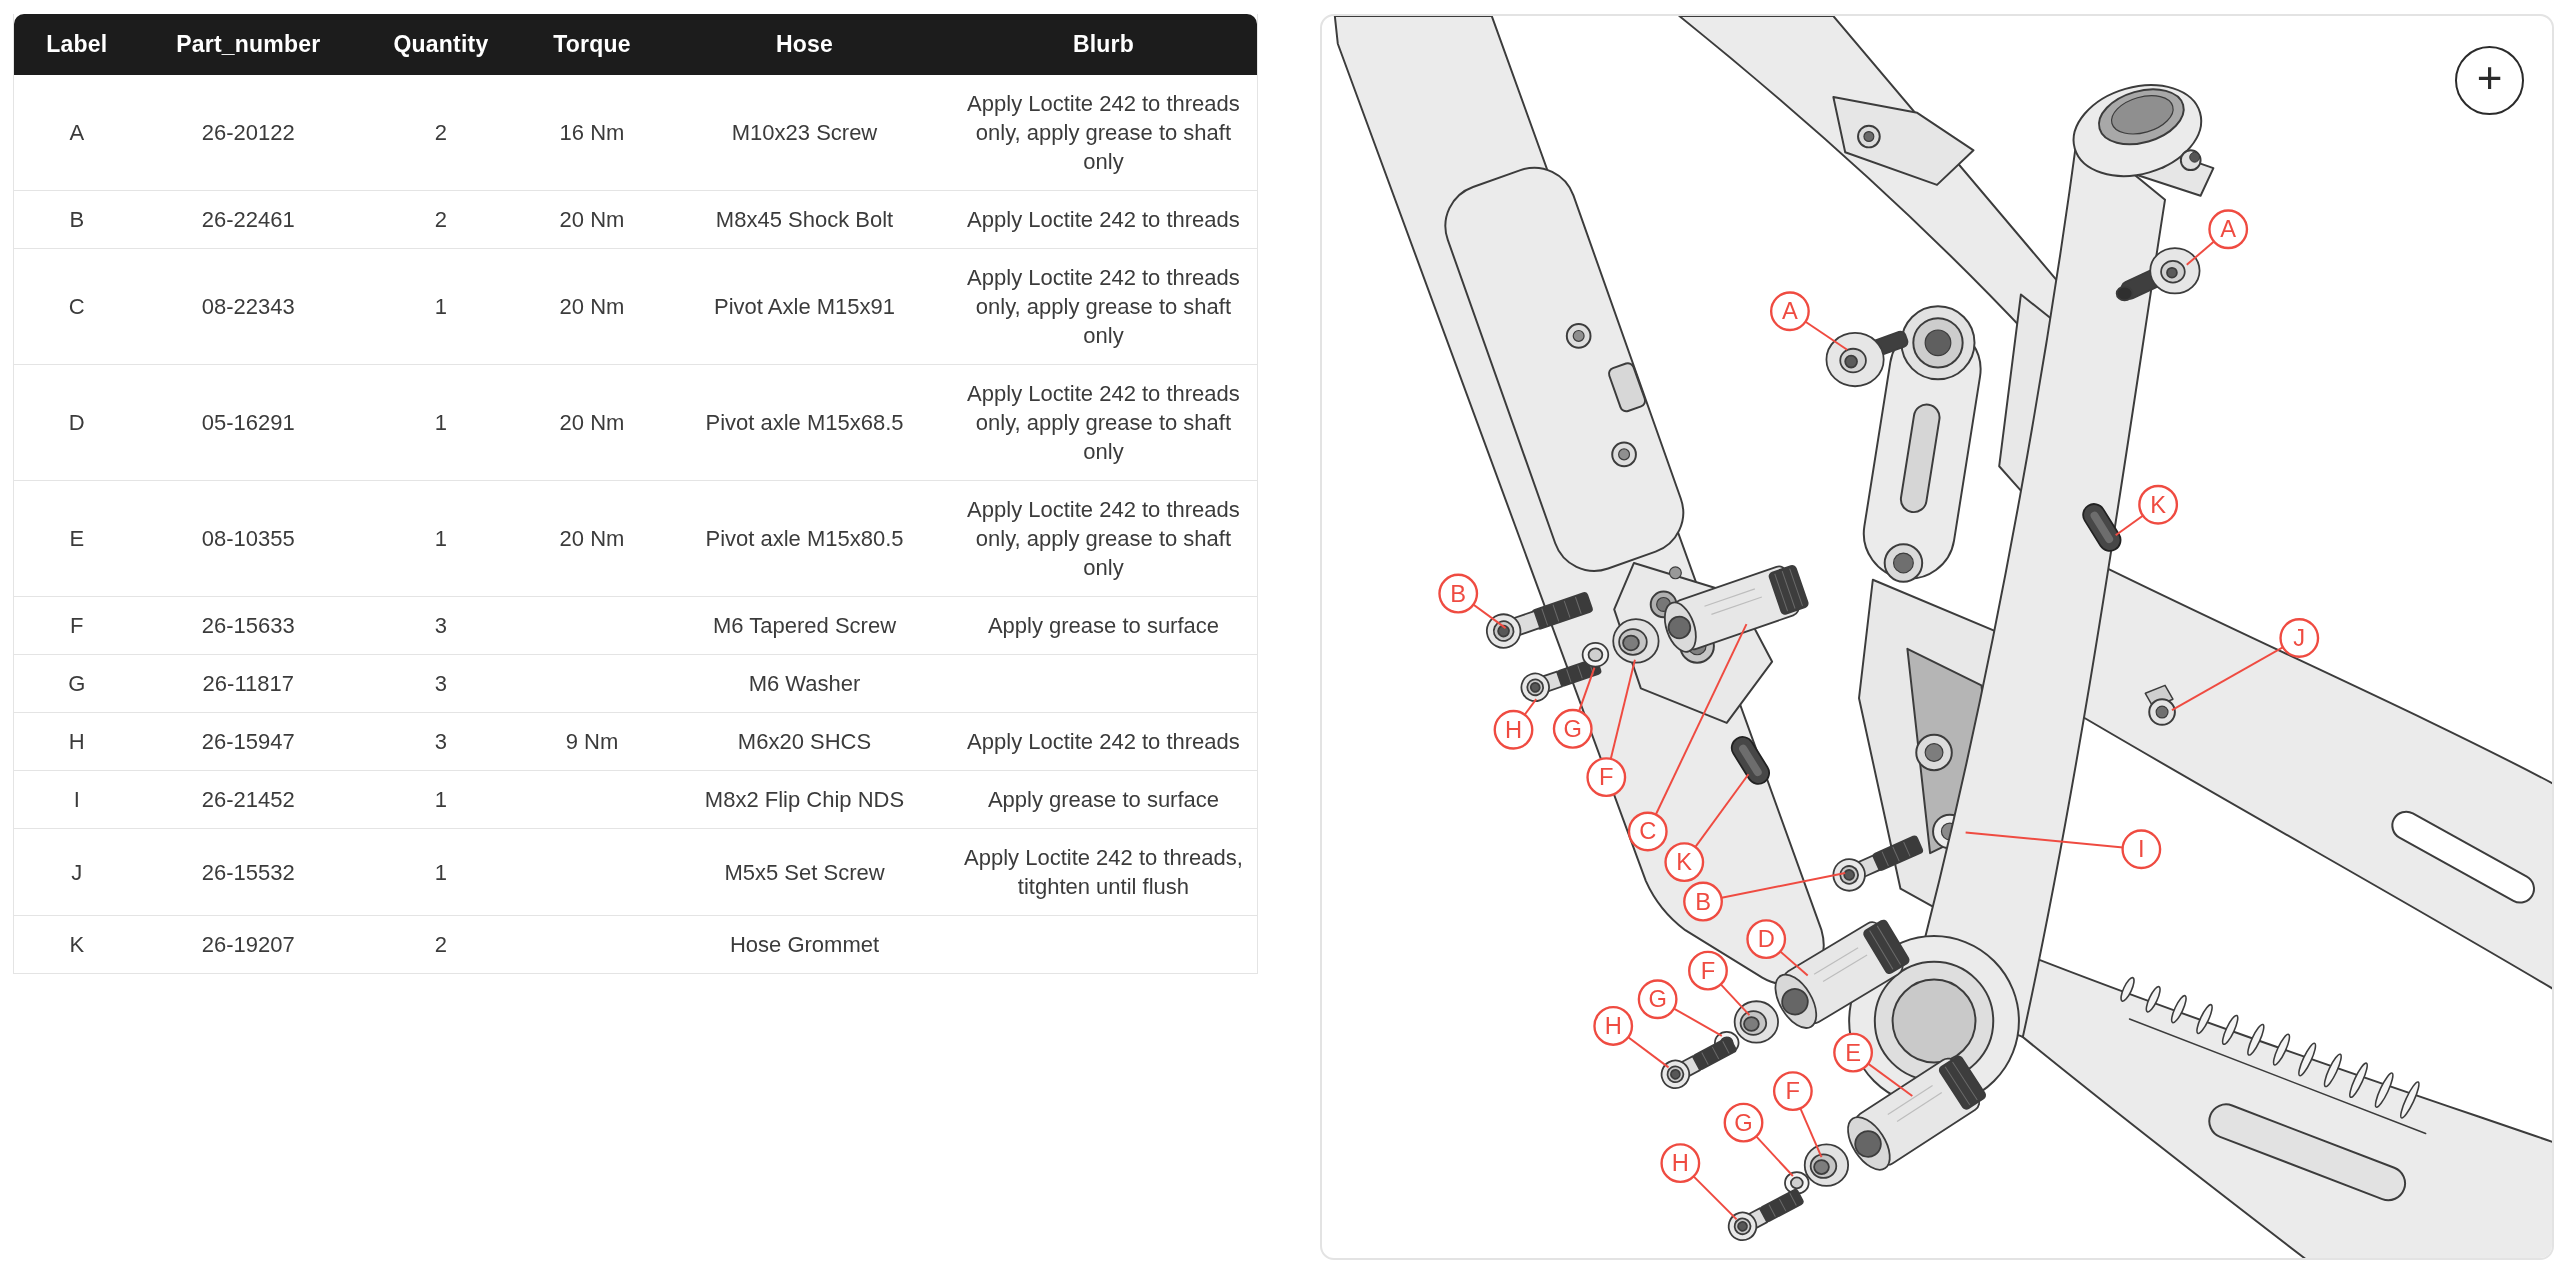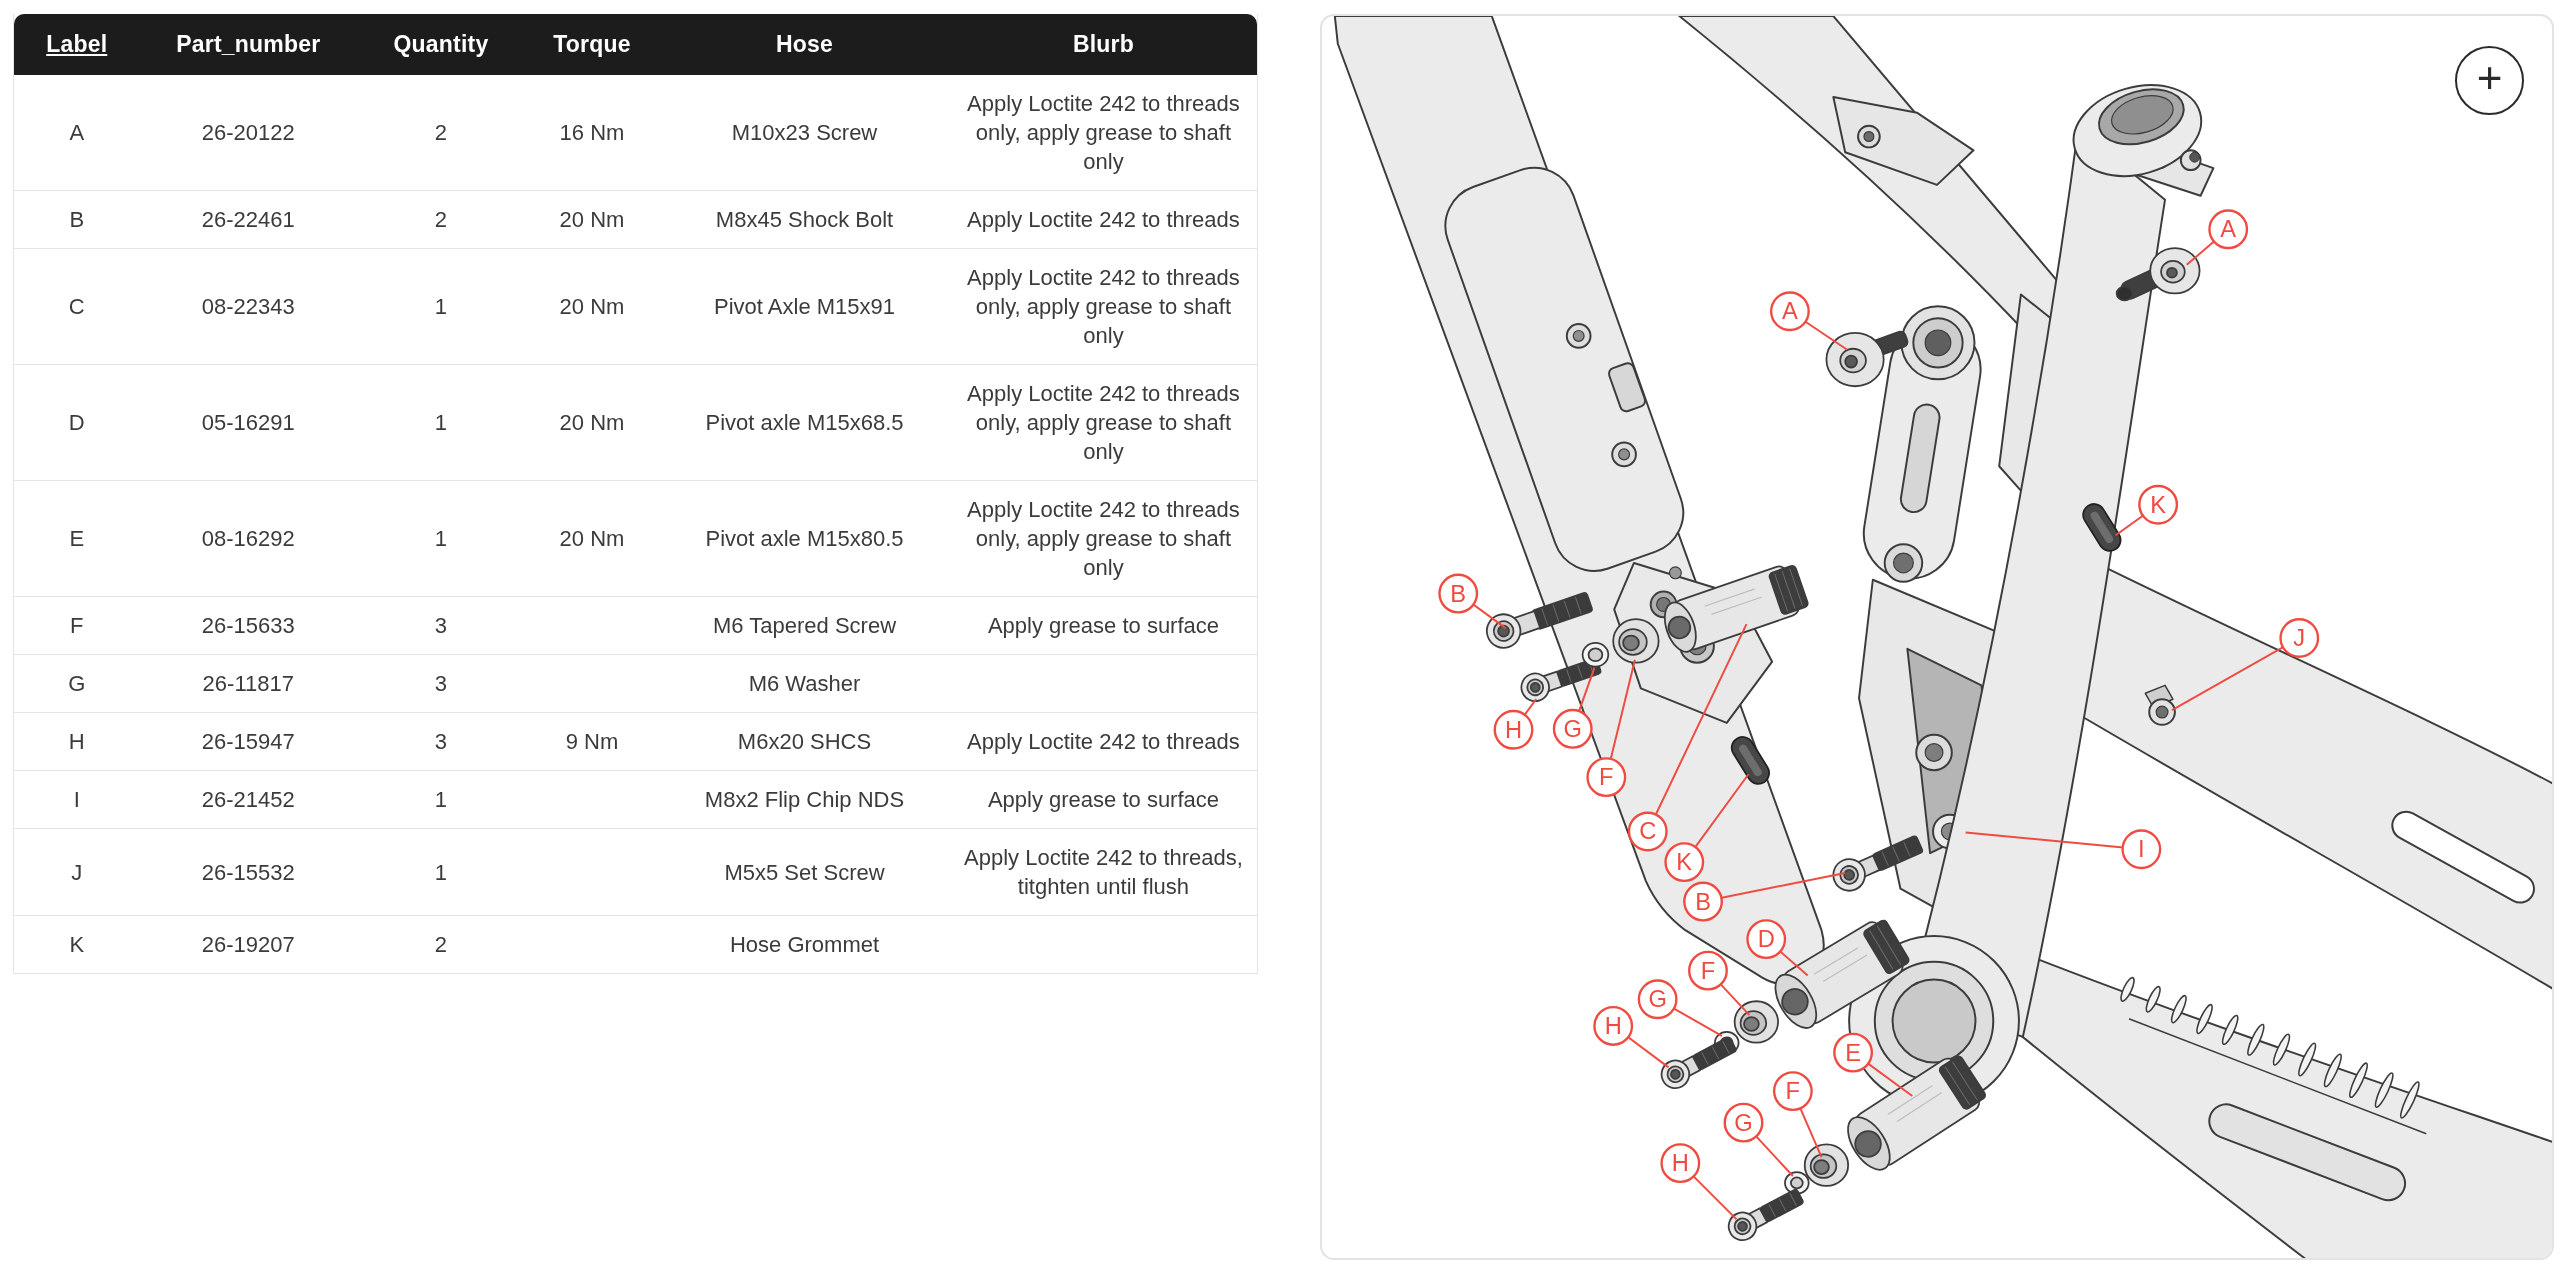--- a/index.html
+++ b/index.html
@@ -6,21 +6,21 @@
     font-family:"Liberation Sans", sans-serif;-webkit-font-smoothing:antialiased;}
   .stage{position:relative;width:2576px;height:1270px;overflow:hidden;background:#fff;}
 
   
   .parts-table-wrap{position:absolute;left:13px;top:14px;width:1245px;}
   table.parts{width:100%;border-collapse:separate;border-spacing:0;table-layout:fixed;
     border-left:1px solid #e4e4e4;border-right:1px solid #e4e4e4;border-bottom:1px solid #e4e4e4;}
   table.parts thead th{
     background:#1c1c1c;color:#fff;font-size:23px;font-weight:700;
     padding:17px 8px;text-align:center;letter-spacing:0.2px;}
-  table.parts thead th:first-child{border-top-left-radius:10px;text-decoration:underline;}
+  table.parts thead th:first-child{border-top-left-radius:10px;}
   table.parts thead th:last-child{border-top-right-radius:10px;}
   table.parts td{
     font-size:22px;color:#3b3b3b;text-align:center;vertical-align:middle;
     padding:14px 10px;line-height:29px;border-bottom:1px solid #e4e4e4;background:#fff;}
   table.parts tr:last-child td{border-bottom:none;}
 
   
   .diagram-panel{position:absolute;left:1320px;top:14px;width:1234px;height:1246px;
     border:2px solid #e3e3e3;border-radius:14px;background:#fff;overflow:hidden;box-sizing:border-box;}
   .diagram-panel svg{position:absolute;left:0;top:0;width:100%;height:100%;display:block;}
@@ -84,21 +84,21 @@
           <tr>
             <td>D</td>
             <td>05-16291</td>
             <td>1</td>
             <td>20 Nm</td>
             <td>Pivot axle M15x68.5</td>
             <td>Apply Loctite 242 to threads only, apply grease to shaft only</td>
           </tr>
           <tr>
             <td>E</td>
-            <td>08-16292</td>
+            <td>08-10355</td>
             <td>1</td>
             <td>20 Nm</td>
             <td>Pivot axle M15x80.5</td>
             <td>Apply Loctite 242 to threads only, apply grease to shaft only</td>
           </tr>
           <tr>
             <td>F</td>
             <td>26-15633</td>
             <td>3</td>
             <td></td>

